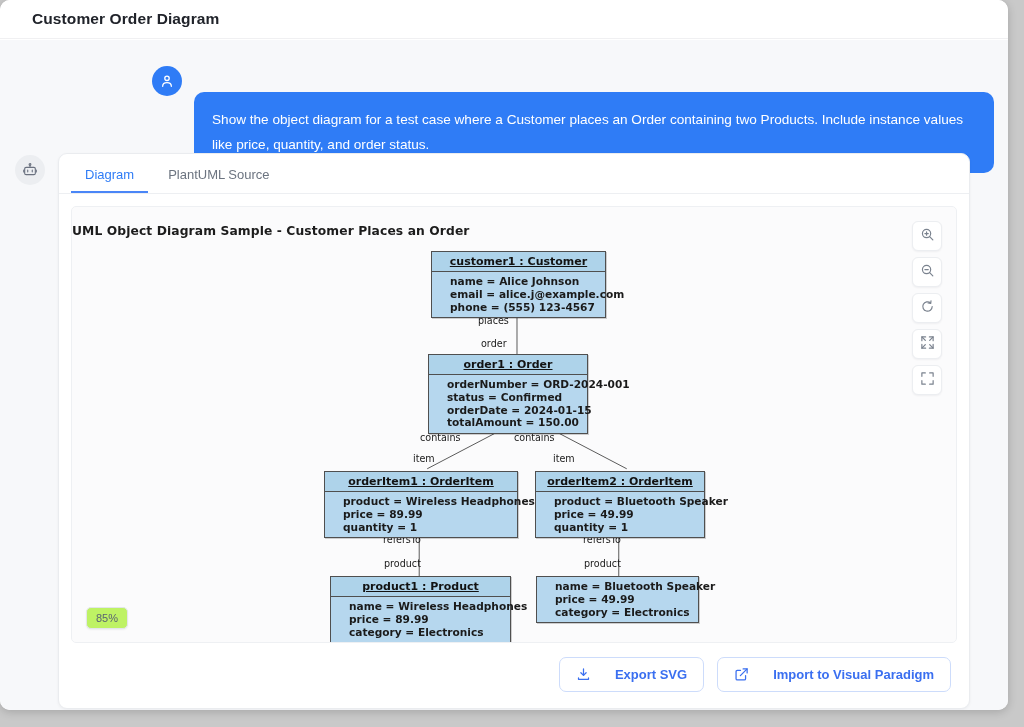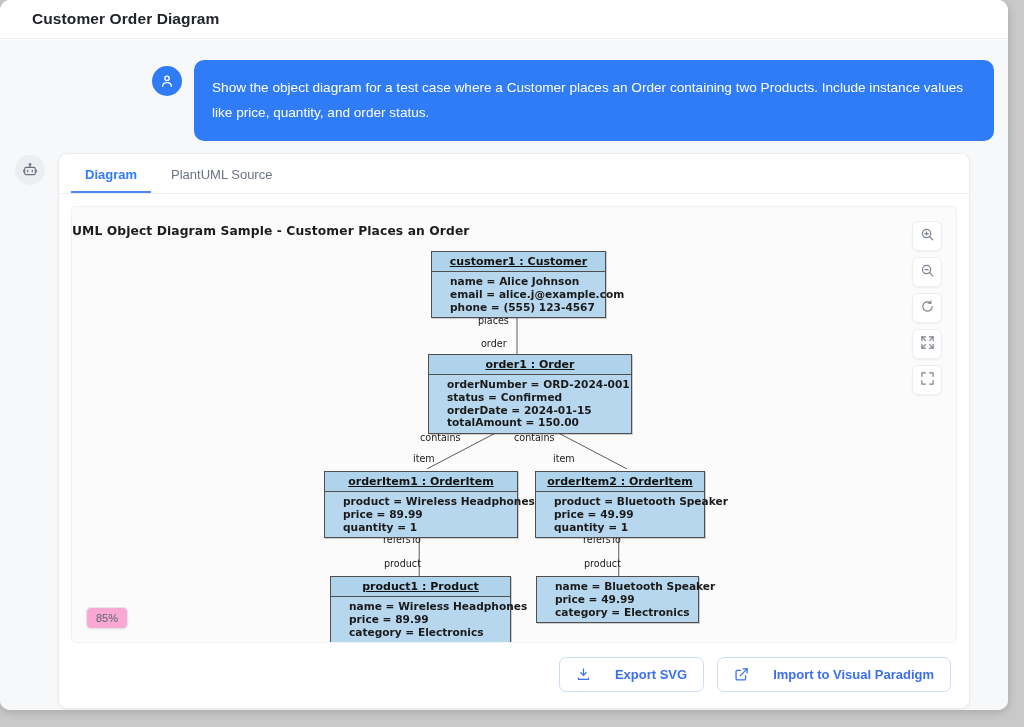--- a/index.html
+++ b/index.html
@@ -70,20 +70,21 @@
     margin-right: 12px;
   }
   .bubble-user {
     background: #2f7cf6;
     color: #ffffff;
     border-radius: 10px;
     padding: 15px 18px 16px 18px;
     max-width: 800px;
     font-size: 13.6px;
     line-height: 25px;
+    margin-top: 32px;
   }
 
   
   #assistant-row {
     position: absolute;
     left: 0; top: 113px;
     width: 1008px;
     display: flex;
     align-items: flex-start;
     padding-left: 15px;
@@ -119,21 +120,21 @@
   .tab {
     font-size: 13px;
     color: #6c7480;
     padding: 9px 14px 9px 14px;
     border-bottom: 2px solid transparent;
     cursor: pointer;
     white-space: nowrap;
   }
   .tab.active {
     color: #2f7cf6;
-    font-weight: bold;
+    font-weight: normal;
     border-bottom: 2px solid #4a86f7;
   }
 
   
   .canvas-wrap {
     position: relative;
     margin: 12px 12px 0 12px;
     height: 437px;
     background: #fbfbfc;
     border: 1px solid #eef0f3;
@@ -196,21 +197,21 @@
     position: absolute;
     left: 0; top: 0;
     width: 100%; height: 100%;
     pointer-events: none;
   }
 
   
   .zoom-badge {
     position: absolute;
     left: 14px; bottom: 13px;
-    background: #f9a8d4;
+    background: #bef264;
     border: 1px solid #e3e6ea;
     border-radius: 5px;
     padding: 4px 9px;
     font-size: 11px;
     color: #5a6472;
     box-shadow: 0 1px 2px rgba(16,24,40,.06);
   }
 
   
   .tool-col {
@@ -326,21 +327,21 @@
 
           <div class="uml-node" style="left:359px; top:44px; width:175px;">
             <div class="uml-head">customer1 : Customer</div>
             <div class="uml-attrs">
               <div>name = Alice Johnson</div>
               <div>email = alice.j@example.com</div>
               <div>phone = (555) 123-4567</div>
             </div>
           </div>
 
-          <div class="uml-node" style="left:356px; top:147px; width:204px;">
+          <div class="uml-node" style="left:356px; top:147px; width:160px;">
             <div class="uml-head">order1 : Order</div>
             <div class="uml-attrs">
               <div>orderNumber = ORD-2024-001</div>
               <div>status = Confirmed</div>
               <div>orderDate = 2024-01-15</div>
               <div>totalAmount = 150.00</div>
             </div>
           </div>
 
           <div class="uml-node" style="left:252px; top:264px; width:194px;">

